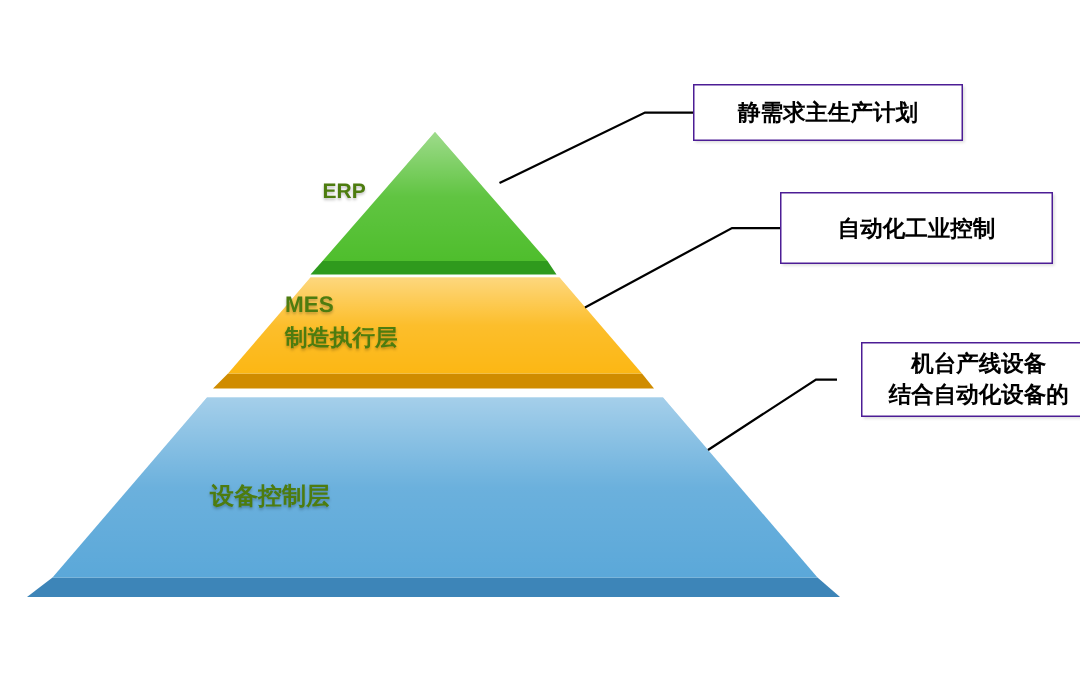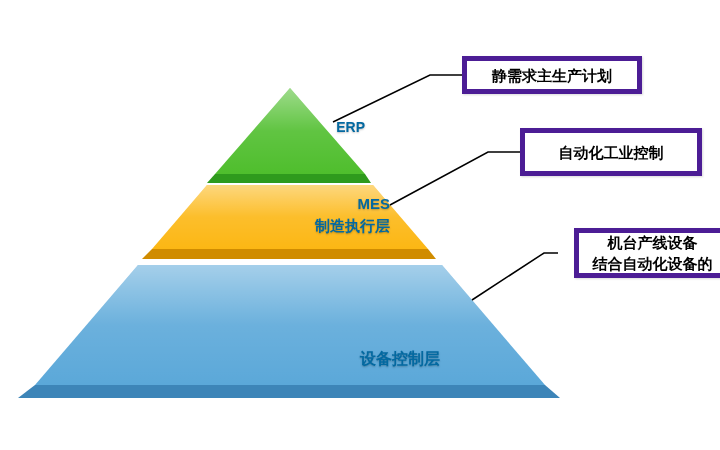--- a/index.html
+++ b/index.html
@@ -15,34 +15,34 @@
     background: #ffffff;
     overflow: hidden;
   }
   .stage svg {
     position: absolute;
     left: 0;
     top: 0;
   }
   .layer-label {
     position: absolute;
-    text-align: right;
-    color: #0369a1;
+    text-align: left;
+    color: #4d7c0f;
     font-weight: bold;
     text-shadow: 0 1px 2px rgba(0,0,0,0.25);
     pointer-events: none;
   }
   .layer-label span { display: block; }
   .erp-label   { left: 215px; top: 118px; width: 150px; font-size: 14px; line-height: 19px; }
   .mes-label   { left: 190px; top: 193px; width: 200px; font-size: 15px; line-height: 22px; }
-  .device-label{ left: 140px; top: 322px; width: 300px; font-size: 16px; line-height: 20px; margin-top: 27px; }
+  .device-label{ left: 140px; top: 322px; width: 300px; font-size: 16px; line-height: 20px; }
   .callout {
     position: absolute;
     background: #ffffff;
-    border: 5px solid #4c1d95;
+    border: 1px solid #4c1d95;
     color: #000000;
     font-weight: bold;
     font-size: 15px;
     line-height: 21px;
     display: flex;
     flex-direction: column;
     align-items: center;
     justify-content: center;
     text-align: center;
     box-sizing: border-box;

